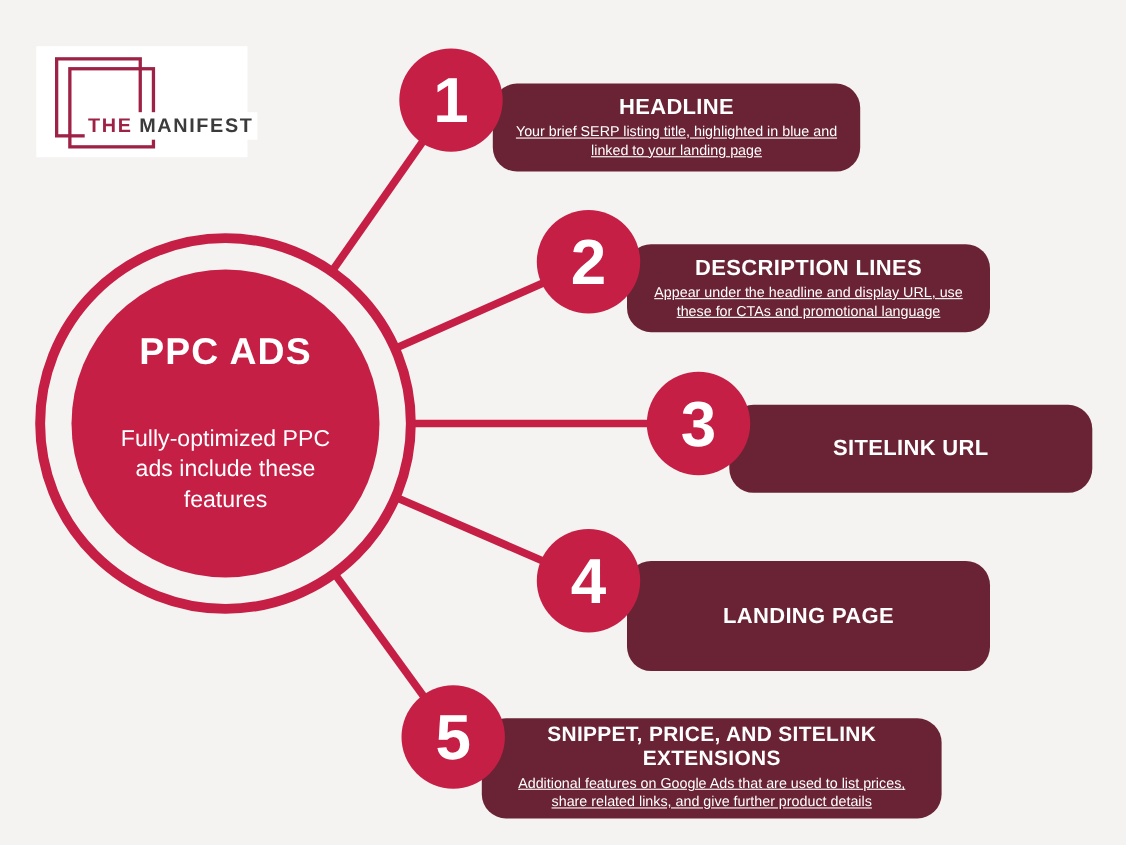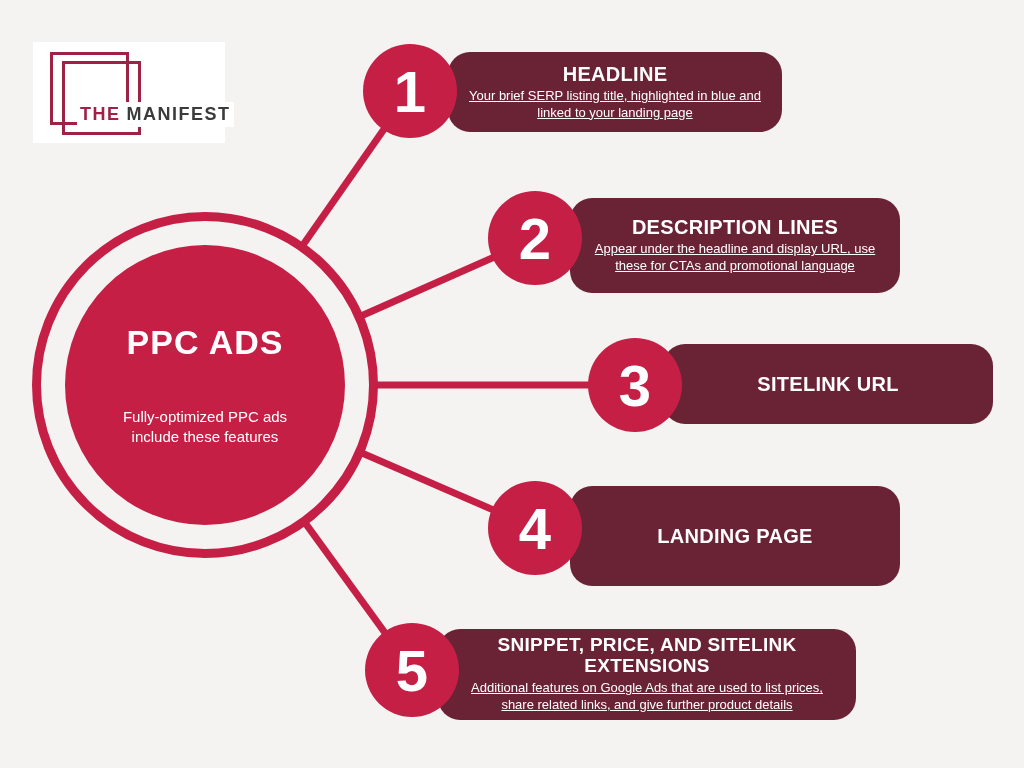--- a/index.html
+++ b/index.html
@@ -40,43 +40,44 @@
     background: #F4F3F2; z-index: 1;
   }
   .center-circle {
     position: absolute; left: 65px; top: 245px;
     width: 280px; height: 280px; border-radius: 50%;
     background: #C51F45; z-index: 2;
     display: flex; flex-direction: column; align-items: center; justify-content: center;
     text-align: center; color: #FFFFFF; gap: 44px;
   }
   .center-title { font-size: 34px; font-weight: bold; letter-spacing: 1px; }
-  .center-subtitle { font-size: 15px; line-height: 1.32; margin-top: 1px; max-width: 212px; }
+  .center-subtitle { font-size: 21px; line-height: 1.32; margin-top: 1px; max-width: 212px; }
 
   
   .num-circle {
     position: absolute; width: 94px; height: 94px; border-radius: 50%;
     background: #C51F45; z-index: 4;
     display: flex; align-items: center; justify-content: center;
     color: #FFFFFF; font-size: 58px; font-weight: bold;
   }
   .box {
     position: absolute; box-sizing: border-box;
     background: #6A2335; border-radius: 22px; z-index: 3;
     color: #FFFFFF; text-align: center;
     display: flex; flex-direction: column; align-items: center; justify-content: center;
     padding: 12px 16px;
+    margin-top: 24px;
   }
   .box-title { font-size: 20px; font-weight: bold; letter-spacing: 0.3px; line-height: 1.1; }
   .box-desc  { font-size: 13px; line-height: 1.28; margin-top: 3px; text-decoration: underline; }
 
   .circle-1 { left: 363px; top: 44px; }
   .box-1    { left: 448px; top: 52px;  width: 334px; height: 80px; }
   .circle-2 { left: 488px; top: 191px; }
-  .box-2    { left: 570px; top: 198px; width: 330px; height: 95px; }
+  .box-2    { left: 570px; top: 198px; width: 330px; height: 80px; }
   .circle-3 { left: 588px; top: 338px; }
   .box-3    { left: 663px; top: 344px; width: 330px; height: 80px; }
   .circle-4 { left: 488px; top: 481px; }
   .box-4    { left: 570px; top: 486px; width: 330px; height: 100px; }
   .circle-5 { left: 365px; top: 623px; }
   .box-5    { left: 438px; top: 629px; width: 418px; height: 91px; }
   .box-5 .box-title { font-size: 19px; }
 </style>
 </head>
 <body>

